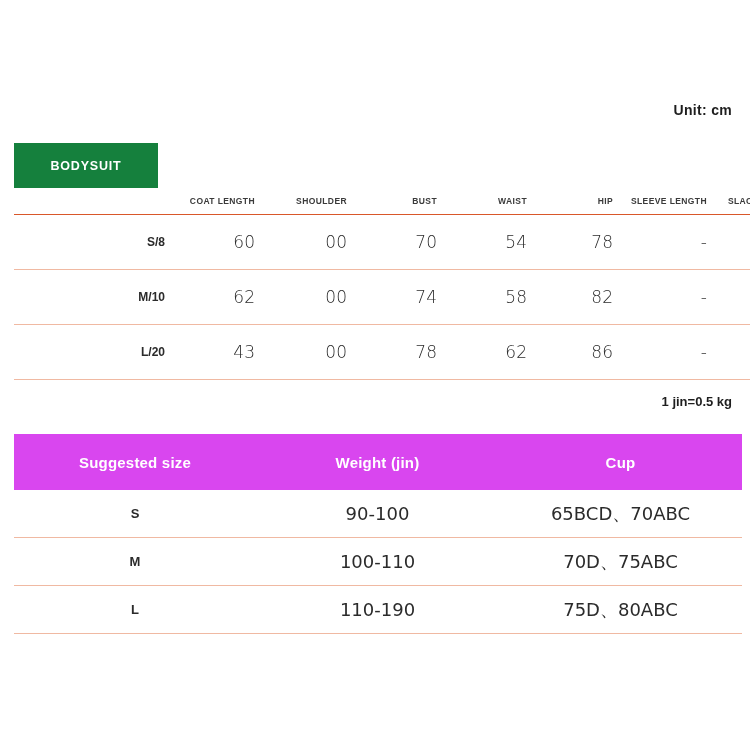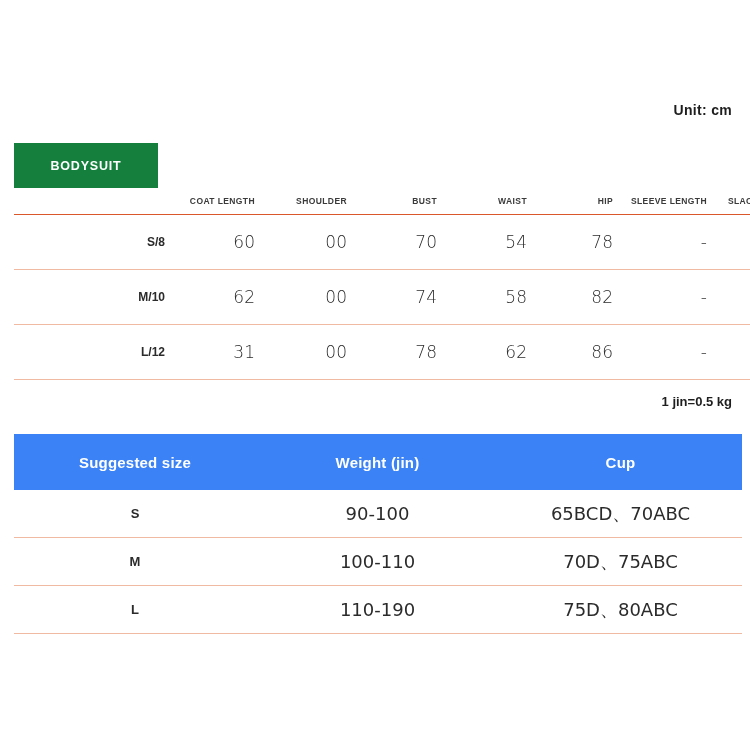--- a/index.html
+++ b/index.html
@@ -107,21 +107,21 @@
   
   .sugg-table {
     position: absolute;
     left: 14px;
     top: 434px;
     width: 722px;
     border-collapse: collapse;
     table-layout: fixed;
   }
   .sugg-table thead th {
-    background: #3b82f6;
+    background: #d946ef;
     color: #ffffff;
     height: 54px;
     font-size: 15px;
     font-weight: bold;
     text-align: center;
     letter-spacing: 0.2px;
   }
   .sugg-table tbody td {
     height: 45px;
     text-align: center;
@@ -175,22 +175,22 @@
         <td class="size-cell">M/10</td>
         <td>62</td>
         <td>00</td>
         <td>74</td>
         <td>58</td>
         <td>82</td>
         <td>-</td>
         <td>44</td>
       </tr>
       <tr>
-        <td class="size-cell">L/12</td>
-        <td>31</td>
+        <td class="size-cell">L/20</td>
+        <td>43</td>
         <td>00</td>
         <td>78</td>
         <td>62</td>
         <td>86</td>
         <td>-</td>
         <td>46</td>
       </tr>
     </tbody>
   </table>
 

